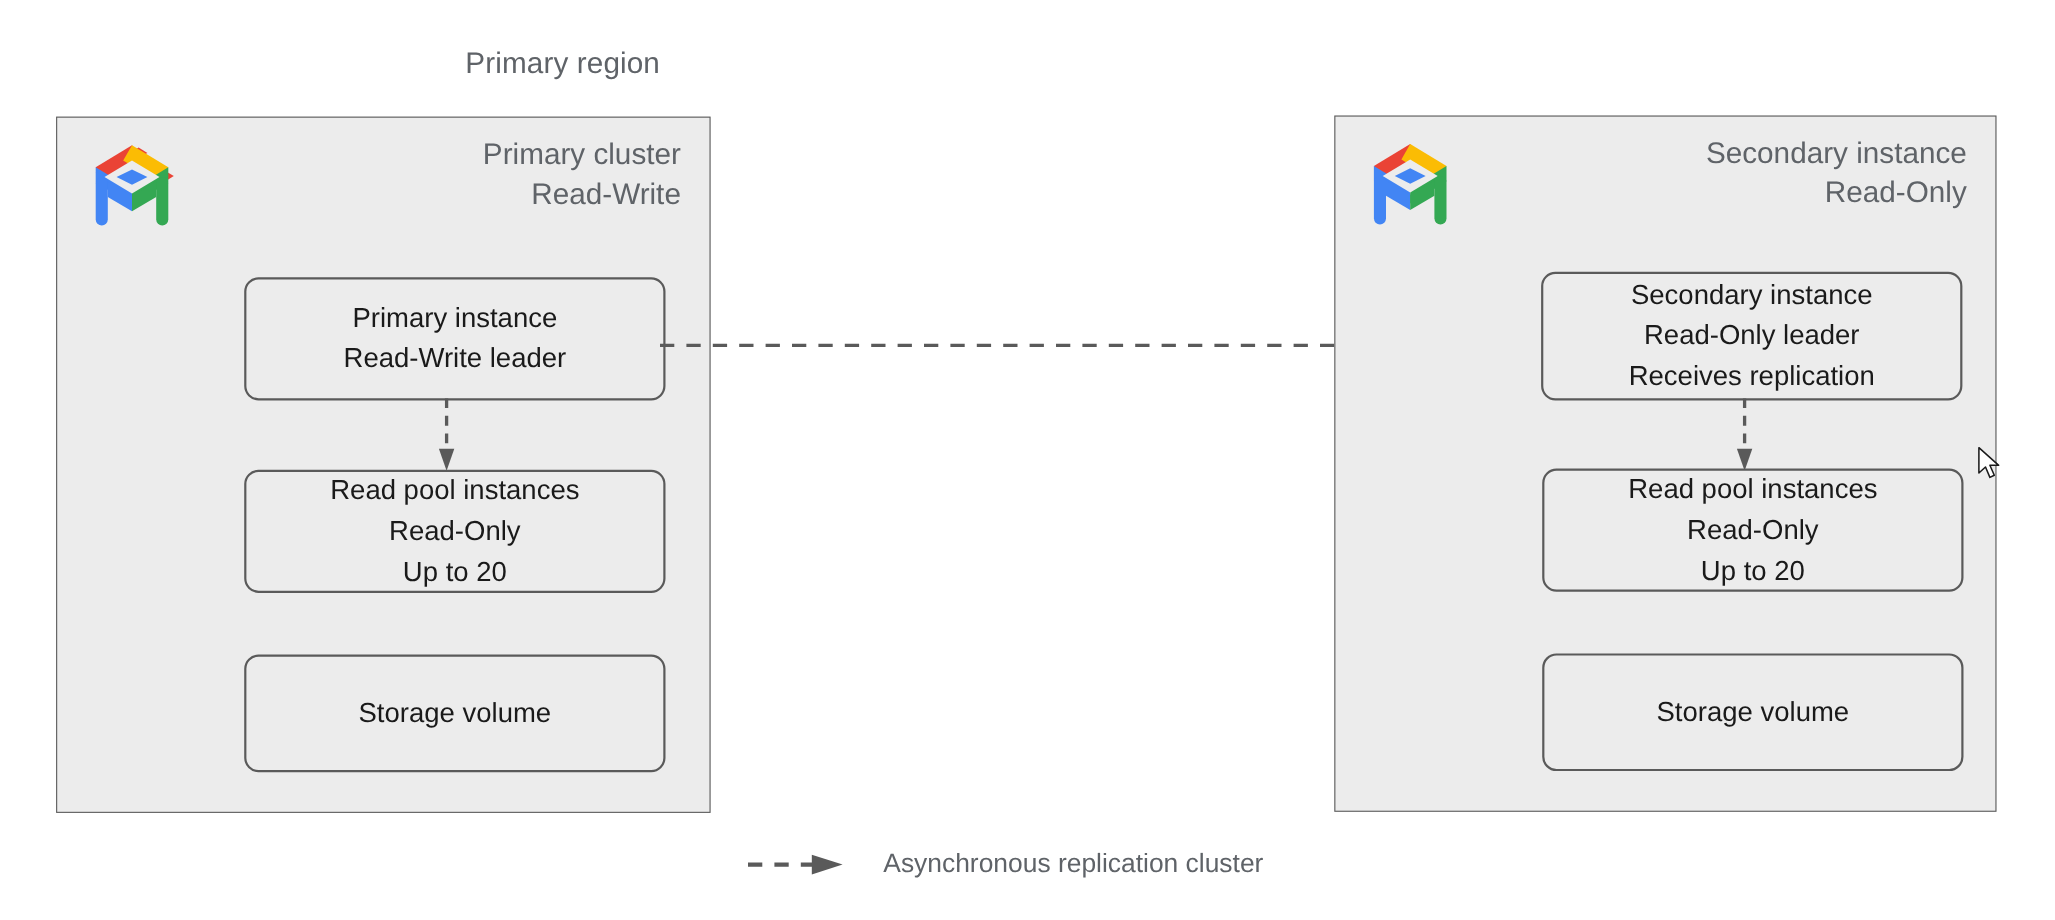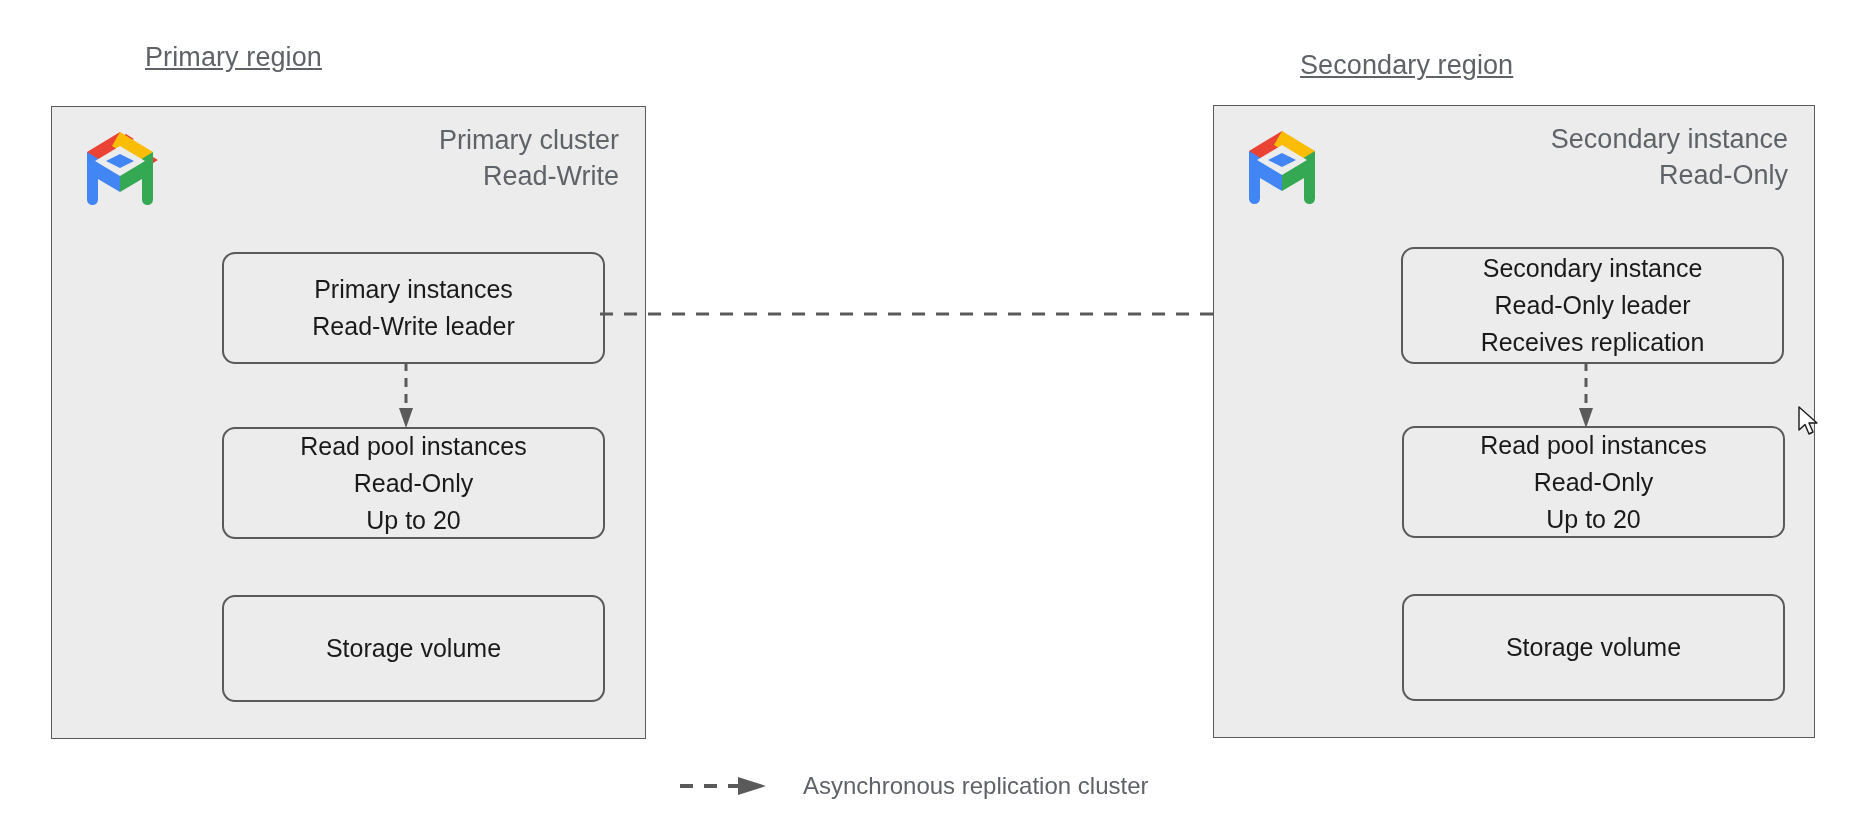--- a/index.html
+++ b/index.html
@@ -22,23 +22,22 @@
     width: 1868px;
     height: 836px;
   }
 
   
   .region-label {
     position: absolute;
     font-size: 27px;
     color: #5f6368;
     white-space: nowrap;
-    text-align: left;
+    text-align: right;
     letter-spacing: 0.1px;
-    text-decoration: underline;
   }
   #region-label-primary   { left: 145px;  top: 42px;  width: 455px; }
   #region-label-secondary { left: 1300px; top: 50px;  width: 455px; }
 
   
   .cluster {
     position: absolute;
     background: #ececec;
     border: 1px solid #5a5a5a;
     box-sizing: border-box;
@@ -123,21 +122,20 @@
     height: 32px;
   }
 </style>
 </head>
 <body>
 
 <div class="canvas">
 
   <div class="region-label" id="region-label-primary">Primary region</div>
 
-  <div class="region-label" id="region-label-secondary">Secondary region</div>
 
   <div class="cluster" id="cluster-primary">
 
     <div class="cluster-title">Primary cluster
 Read-Write</div>
 
     <svg class="logo" viewBox="0 0 96 96">
 
       <path d="M46 16 L85 39 L77 44 L38 21 Z" fill="#ea4335"></path>
       <path d="M14 36 L53 13 L61 18 L22 41 Z" fill="#ea4335"></path>
@@ -155,21 +153,21 @@
 
       <polygon points="47,33 61,40 47,47 33,40" fill="#4285f4"></polygon>
 
       <rect x="14" y="40" width="11" height="44" rx="5.5" fill="#4285f4"></rect>
       <rect x="69" y="40" width="11" height="44" rx="5.5" fill="#34a853"></rect>
 
       <polygon points="25,44 47,57 47,71 25,58" fill="#4285f4"></polygon>
       <polygon points="69,44 47,57 47,71 69,58" fill="#34a853"></polygon>
     </svg>
 
-    <div class="node" id="node-primary-instance">Primary instances
+    <div class="node" id="node-primary-instance">Primary instance
 Read-Write leader</div>
 
     <svg class="connector" style="left:346px; top:255px; width:16px; height:70px;" viewBox="0 0 16 70">
       <line x1="8" y1="0" x2="8" y2="48" stroke="#5a5a5a" stroke-width="3" stroke-dasharray="9 7"></line>
       <polygon points="1,46 15,46 8,66" fill="#5a5a5a"></polygon>
     </svg>
 
     <div class="node" id="node-primary-readpool">Read pool instances
 Read-Only
 Up to 20</div>

